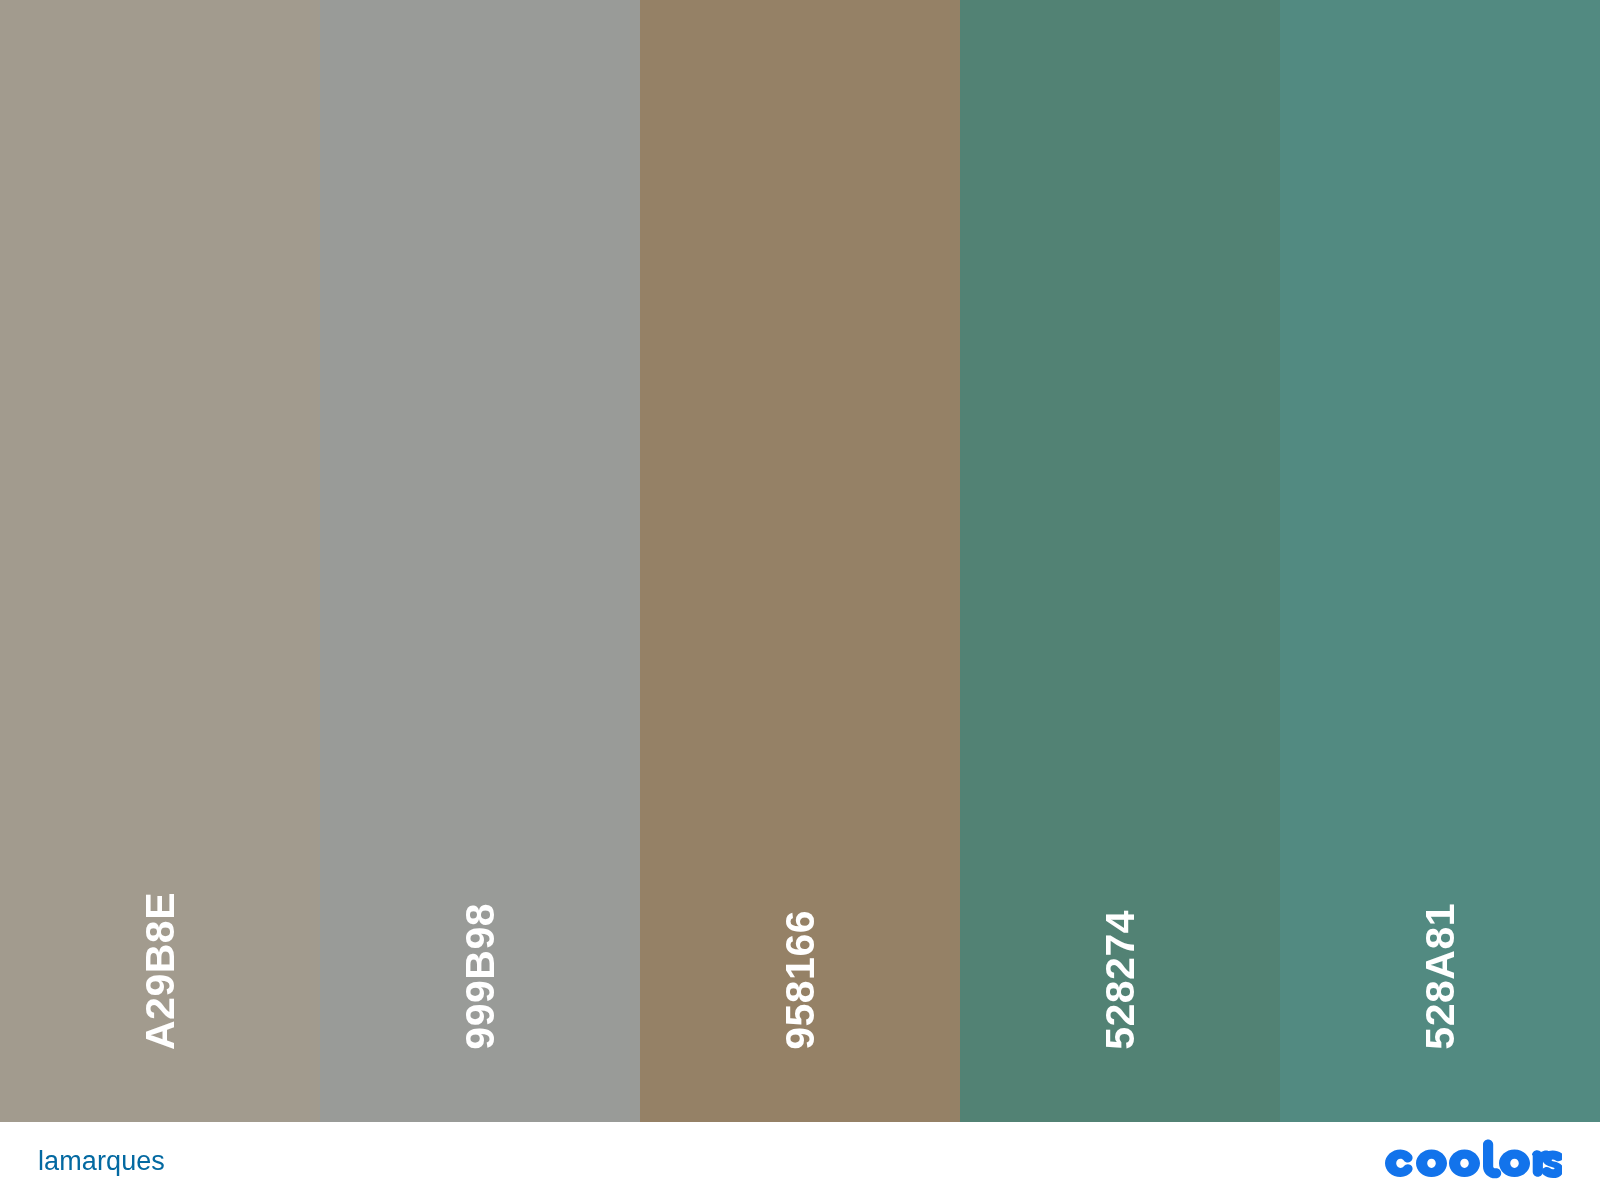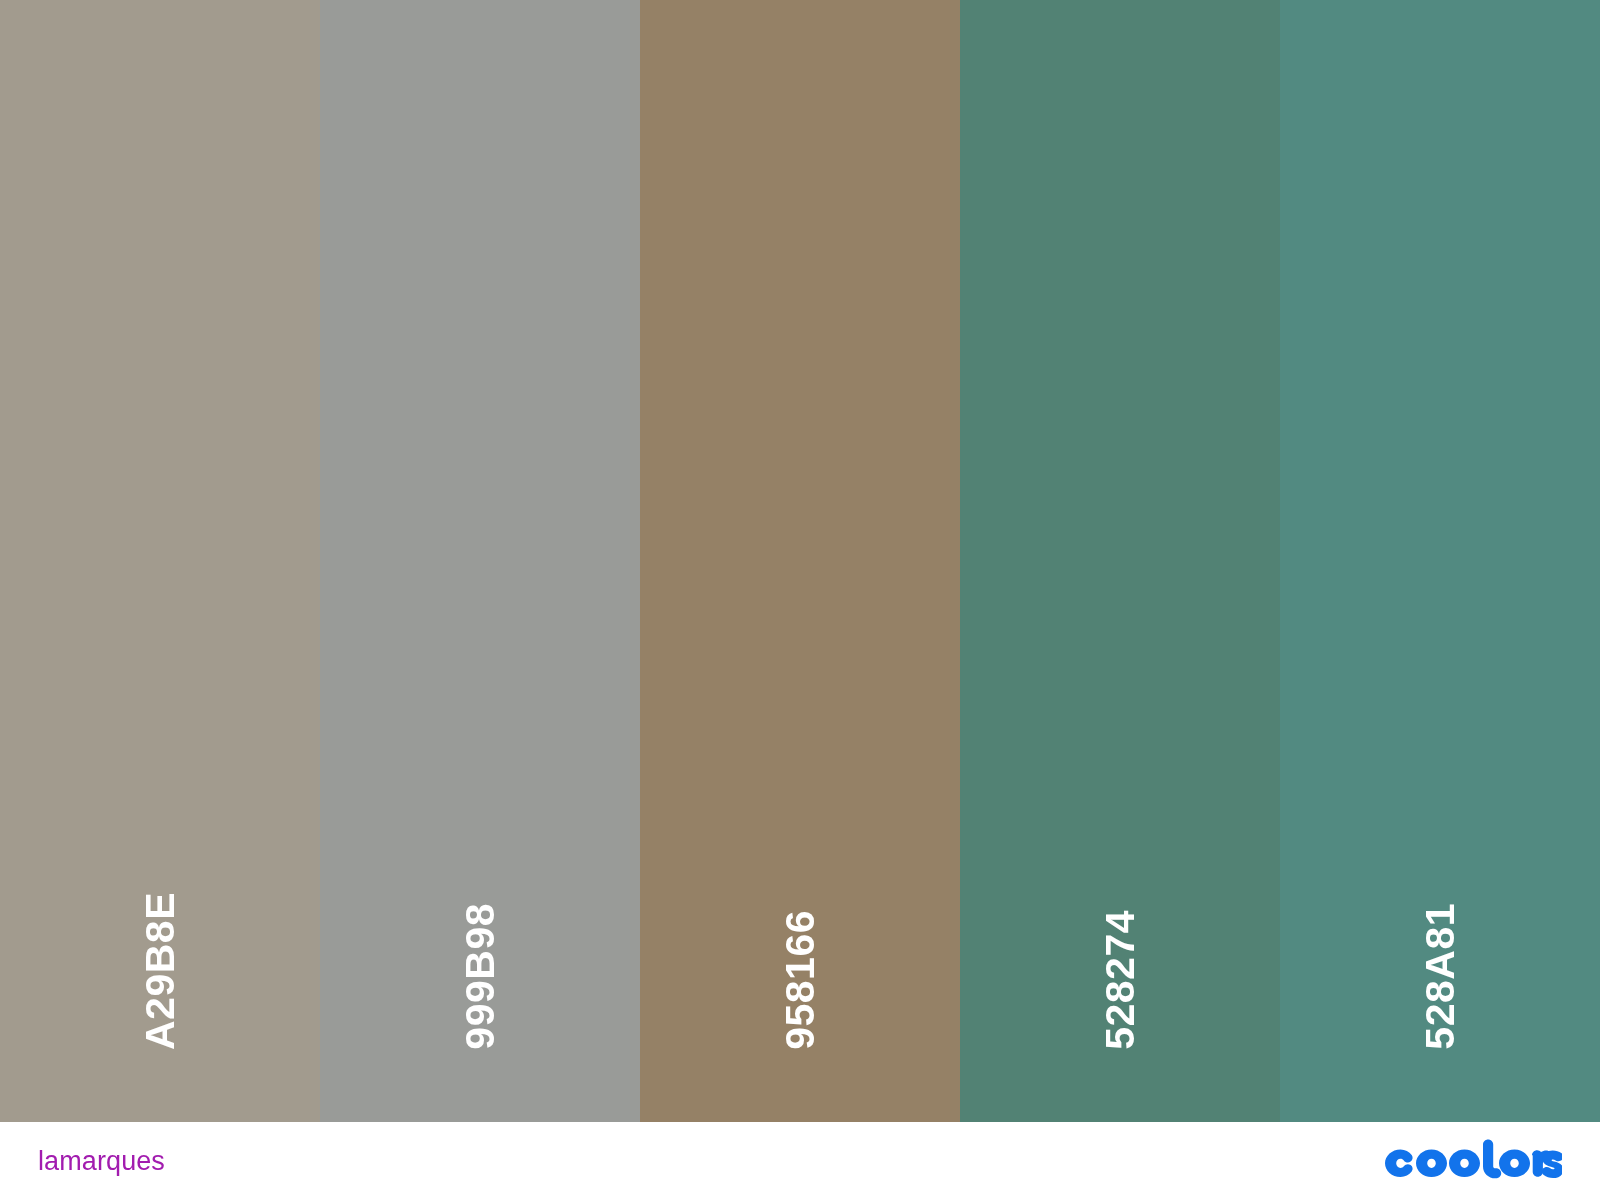--- a/index.html
+++ b/index.html
@@ -112,21 +112,21 @@
     </div>
 
     <div class="swatch" style="background: rgb(82, 138, 129);">
       <span class="swatch-label" style="color: rgb(255, 255, 255);">528A81</span>
     </div>
 
   </div>
 
   <div class="footer">
 
-    <span class="author" style="color: #a21caf;">lamarques</span>
+    <span class="author" style="color: #0369a1;">lamarques</span>
 
     <div class="brand">
       <svg width="182" height="44" viewBox="0 0 182 44" aria-hidden="true">
         <g fill="#1273EB">
 
           <path d="M20.5 10.5c4.6 0 8.7 2.1 11.2 5.5 1.6 2.2 1.1 5.1-1.1 6.6-2.2 1.5-5.2 1-6.8-1.2-0.8-1.1-2-1.7-3.3-1.7-2.4 0-4.3 2-4.3 4.6s1.9 4.6 4.3 4.6c1.3 0 2.5-0.6 3.3-1.7 1.6-2.2 4.6-2.7 6.8-1.2 2.2 1.5 2.7 4.4 1.1 6.6-2.5 3.4-6.6 5.5-11.2 5.5C11.9 38.1 5 31.8 5 24.3S11.9 10.5 20.5 10.5z"></path>
 
           <path d="M51.5 10.5c8.6 0 15.5 6.3 15.5 13.8s-6.9 13.8-15.5 13.8S36 31.8 36 24.3 42.9 10.5 51.5 10.5zm0 9.2c-2.4 0-4.3 2-4.3 4.6s1.9 4.6 4.3 4.6 4.3-2 4.3-4.6S53.9 19.7 51.5 19.7z"></path>
 
           <path d="M84.5 10.5c8.6 0 15.5 6.3 15.5 13.8s-6.9 13.8-15.5 13.8S69 31.8 69 24.3 75.9 10.5 84.5 10.5zm0 9.2c-2.4 0-4.3 2-4.3 4.6s1.9 4.6 4.3 4.6 4.3-2 4.3-4.6S86.9 19.7 84.5 19.7z"></path>

